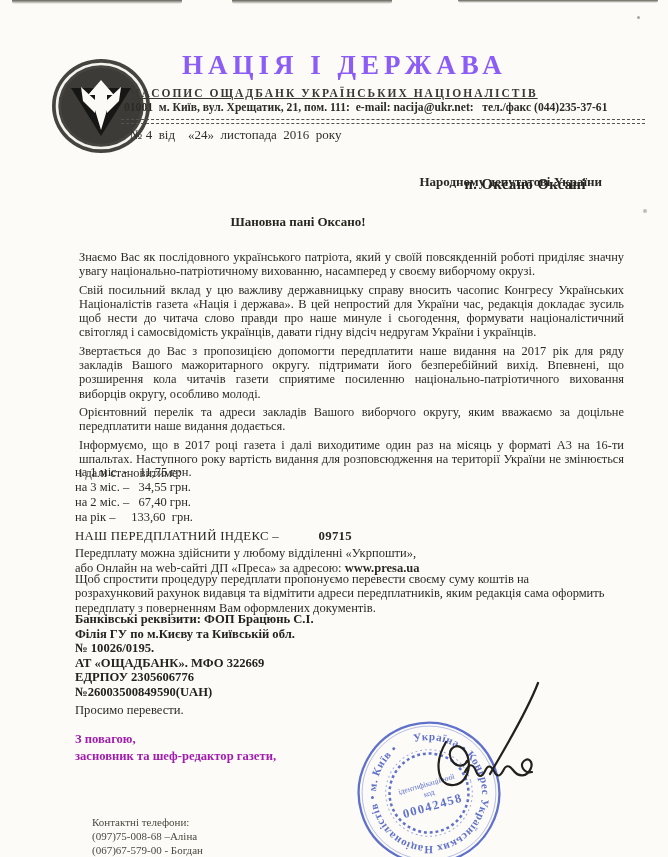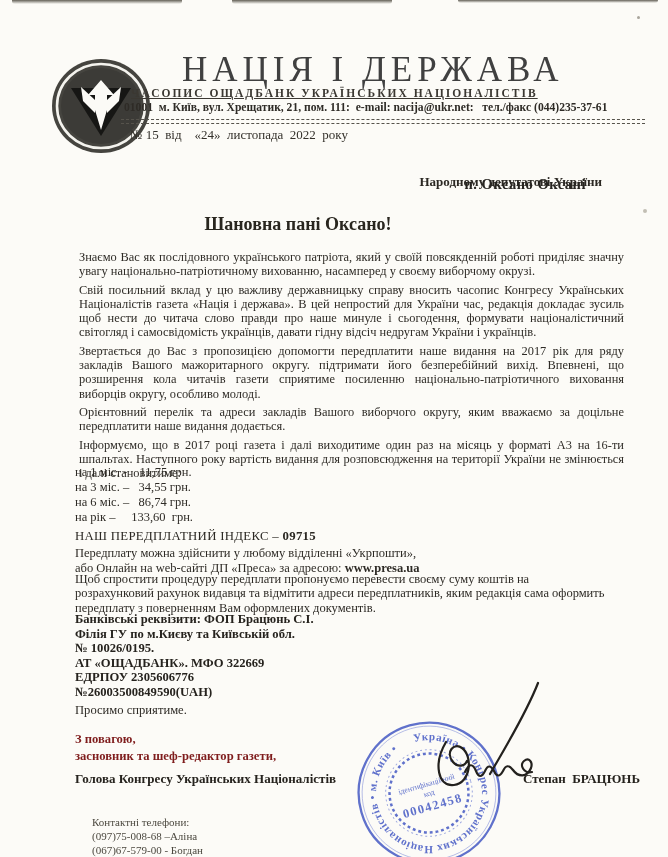--- a/index.html
+++ b/index.html
@@ -13,44 +13,44 @@
   .scan-art{position:absolute;top:0;height:4px;background:linear-gradient(180deg,#4a463c,rgba(74,70,60,0));border-radius:0 0 3px 3px;opacity:.85;}
   .art-a{left:12px;width:170px;}
   .art-b{left:232px;width:160px;}
   .art-c{left:458px;width:200px;height:3px;}
   .speck{position:absolute;border-radius:50%;}
   .speck-a{left:637px;top:16px;width:3px;height:3px;background:#a9a59c;}
   .speck-b{left:643px;top:209px;width:4px;height:4px;background:#c2beb4;}
 
   
   .logo{position:absolute;left:46px;top:56px;width:110px;height:100px;}
-  .h-title{position:absolute;left:182px;top:50px;font-size:35px;font-weight:normal;letter-spacing:5px;color:#404040;white-space:pre;}
+  .h-title{position:absolute;left:182px;top:50px;font-size:27px;font-weight:bold;letter-spacing:5px;color:#8b5cf6;white-space:pre;}
   .h-subtitle{position:absolute;left:131px;top:87px;font-size:11.5px;font-weight:bold;letter-spacing:2px;text-decoration:underline;color:#3b3832;white-space:pre;}
   .h-address{position:absolute;left:124px;top:101px;font-size:11.6px;font-weight:bold;color:#2e2b26;white-space:pre;}
   .h-sep{position:absolute;left:121px;top:119px;width:524px;height:3px;border-top:1.6px dashed #56534c;border-bottom:1.6px dashed #56534c;}
   .h-ref{position:absolute;left:130px;top:127px;font-size:13px;color:#33302a;white-space:pre;}
 
   
   .rcpt1{position:absolute;top:146px;right:66px;font-size:13px;font-weight:bold;color:#2b2823;margin-top:28px;}
   .rcpt2{position:absolute;top:176px;right:82px;font-size:14.5px;font-weight:bold;letter-spacing:.5px;color:#262420;}
 
   
-  .salutation{position:absolute;left:0;top:214px;width:596px;text-align:center;font-size:18px;font-weight:bold;color:#29261f;}
+  .salutation{position:absolute;left:0;top:214px;width:596px;text-align:center;font-size:13px;font-weight:bold;color:#29261f;}
   .paras{position:absolute;left:75px;top:246px;width:553px;font-size:12.4px;line-height:14.3px;text-align:justify;}
   .paras p{margin:4px;}
   .prices{position:absolute;left:75px;top:465px;font-size:12.5px;line-height:15px;}
   .prices div{white-space:pre;}
   .index-line{position:absolute;left:75px;top:529px;font-size:12.8px;letter-spacing:.3px;color:#2b2823;}
-  .index-line .bold{font-weight:bold;}
+  .index-line .bold{font-weight:bold;margin-left:36px;}
   .subscribe{position:absolute;left:75px;top:546px;font-size:12.5px;line-height:15px;}
   .subscribe .bold{font-weight:bold;}
   .transfer{position:absolute;left:75px;top:572px;font-size:12.5px;line-height:14.3px;}
   .bank{position:absolute;left:75px;top:612px;font-size:12.6px;line-height:14.6px;font-weight:bold;color:#26231e;}
   .please{position:absolute;left:75px;top:703px;font-size:12.6px;}
-  .regards{position:absolute;left:75px;top:731px;font-size:12.6px;line-height:16.5px;font-weight:bold;color:#7f1d1d;}
+  .regards{position:absolute;left:75px;top:731px;font-size:12.6px;line-height:16.5px;font-weight:bold;color:#a21caf;}
   .sig-row{position:absolute;left:75px;top:771px;width:565px;display:flex;justify-content:space-between;font-size:13px;font-weight:bold;color:#26231e;}
   .sig-row .name{white-space:pre;}
   .contacts{position:absolute;left:92px;top:816px;font-size:11px;line-height:13.8px;color:#4b483f;}
 
   
   .stamp{position:absolute;left:352px;top:716px;width:154px;height:154px;transform:rotate(-16deg);opacity:.88;}
   .signature{position:absolute;left:428px;top:680px;width:134px;height:128px;}
 </style>
 </head>
 <body>
@@ -71,39 +71,39 @@
       <path d="M20,32 L80,32 L50,80 Z" fill="#161614"></path>
       <path d="M50,24 L63,39 L56,39 L56,54 L50,74 L44,54 L44,39 L37,39 Z" fill="#fbfaf6"></path>
       <path d="M30,31 L44,44 L44,57 L32,45 Z" fill="#fbfaf6"></path>
       <path d="M70,31 L56,44 L56,57 L68,45 Z" fill="#fbfaf6"></path>
     </svg>
   </div>
   <div class="h-title">НАЦІЯ І ДЕРЖАВА</div>
   <div class="h-subtitle">ЧАСОПИС ОЩАДБАНК УКРАЇНСЬКИХ НАЦІОНАЛІСТІВ</div>
   <div class="h-address">01001  м. Київ, вул. Хрещатик, 21, пом. 111:  e-mail: nacija@ukr.net:   тел./факс (044)235-37-61</div>
   <div class="h-sep"></div>
-  <div class="h-ref">№ 15  від    «24»  листопада  2022  року</div>
+  <div class="h-ref">№ 4  від    «24»  листопада  2016  року</div>
 
   <div class="rcpt1">Народному депутатові України</div>
   <div class="rcpt2">п. Оксано Оксані</div>
 
   <div class="salutation">Шановна пані Оксано!</div>
 
   <div class="paras">
     <p>Знаємо Вас як послідовного українського патріота, який у своїй повсякденній роботі приділяє значну увагу національно-патріотичному вихованню, насамперед у своєму виборчому окрузі.</p>
     <p>Свій посильний вклад у цю важливу державницьку справу вносить  часопис Конгресу Українських Націоналістів газета «Нація і держава». В цей непростий для України час, редакція докладає зусиль щоб нести до читача слово правди про наше минуле і сьогодення, формувати націоналістичний світогляд і самосвідомість українців, давати гідну відсіч недругам України і українців.</p>
     <p>Звертається до Вас з пропозицією допомогти передплатити наше видання на 2017 рік для ряду закладів Вашого мажоритарного округу. підтримати його безперебійний вихід. Впевнені, що розширення кола читачів газети сприятиме посиленню національно-патріотичного виховання виборців округу, особливо молоді.</p>
     <p>Орієнтовний перелік та адреси закладів Вашого виборчого округу, яким вважаємо за доцільне передплатити наше видання додається.</p>
     <p>Інформуємо, що в 2017 році газета і далі виходитиме один раз на місяць у форматі А3 на 16-ти шпальтах. Наступного року вартість видання для розповсюдження на території України не змінюється і далі становитиме:</p>
   </div>
 
   <div class="prices">
     <div>на 1 міс. -    11,75 грн.</div>
     <div>на 3 міс. –   34,55 грн.</div>
-    <div>на 6 міс. –   86,74 грн.</div>
+    <div>на 2 міс. –   67,40 грн.</div>
     <div>на рік –     133,60  грн.</div>
   </div>
 
   <div class="index-line"><span>НАШ ПЕРЕДПЛАТНИЙ ІНДЕКС – </span><span class="bold">09715</span></div>
 
   <div class="subscribe">
     <div>Передплату можна здійснити у любому відділенні «Укрпошти»,</div>
     <div><span>або Онлайн  на web-сайті ДП «Преса»  за адресою: </span><span class="bold">www.presa.ua</span></div>
   </div>
 
@@ -115,31 +115,27 @@
 
   <div class="bank">
     <div>Банківські реквізити: ФОП Брацюнь С.І.</div>
     <div>Філія ГУ по м.Києву та Київській обл.</div>
     <div>№ 10026/0195.</div>
     <div>АТ «ОЩАДБАНК». МФО 322669</div>
     <div>ЕДРПОУ 2305606776</div>
     <div>№26003500849590(UAH)</div>
   </div>
 
-  <div class="please">Просимо сприятиме.</div>
+  <div class="please">Просимо перевести.</div>
 
   <div class="regards">
     <div>З повагою,</div>
     <div>засновник та шеф-редактор газети,</div>
   </div>
 
-  <div class="sig-row">
-    <span>Голова Конгресу Українських Націоналістів</span>
-    <span class="name">Степан  БРАЦЮНЬ</span>
-  </div>
 
   <div class="stamp">
     <svg viewBox="0 0 160 160" width="154" height="154">
       <circle cx="80" cy="80" r="73" fill="none" stroke="#4b5fc6" stroke-width="2.4"></circle>
       <circle cx="80" cy="80" r="69.5" fill="none" stroke="#5d6fd0" stroke-width="0.8" opacity="0.6"></circle>
       <circle cx="80" cy="80" r="41" fill="none" stroke="#4b5fc6" stroke-width="2.6" stroke-dasharray="3 3"></circle>
       <circle cx="80" cy="80" r="45" fill="none" stroke="#5d6fd0" stroke-width="1" stroke-dasharray="2 3" opacity="0.7"></circle>
       <defs>
         <path id="ringPath" d="M 80,25 A 55,55 0 1 1 79.98,25"></path>
       </defs>

